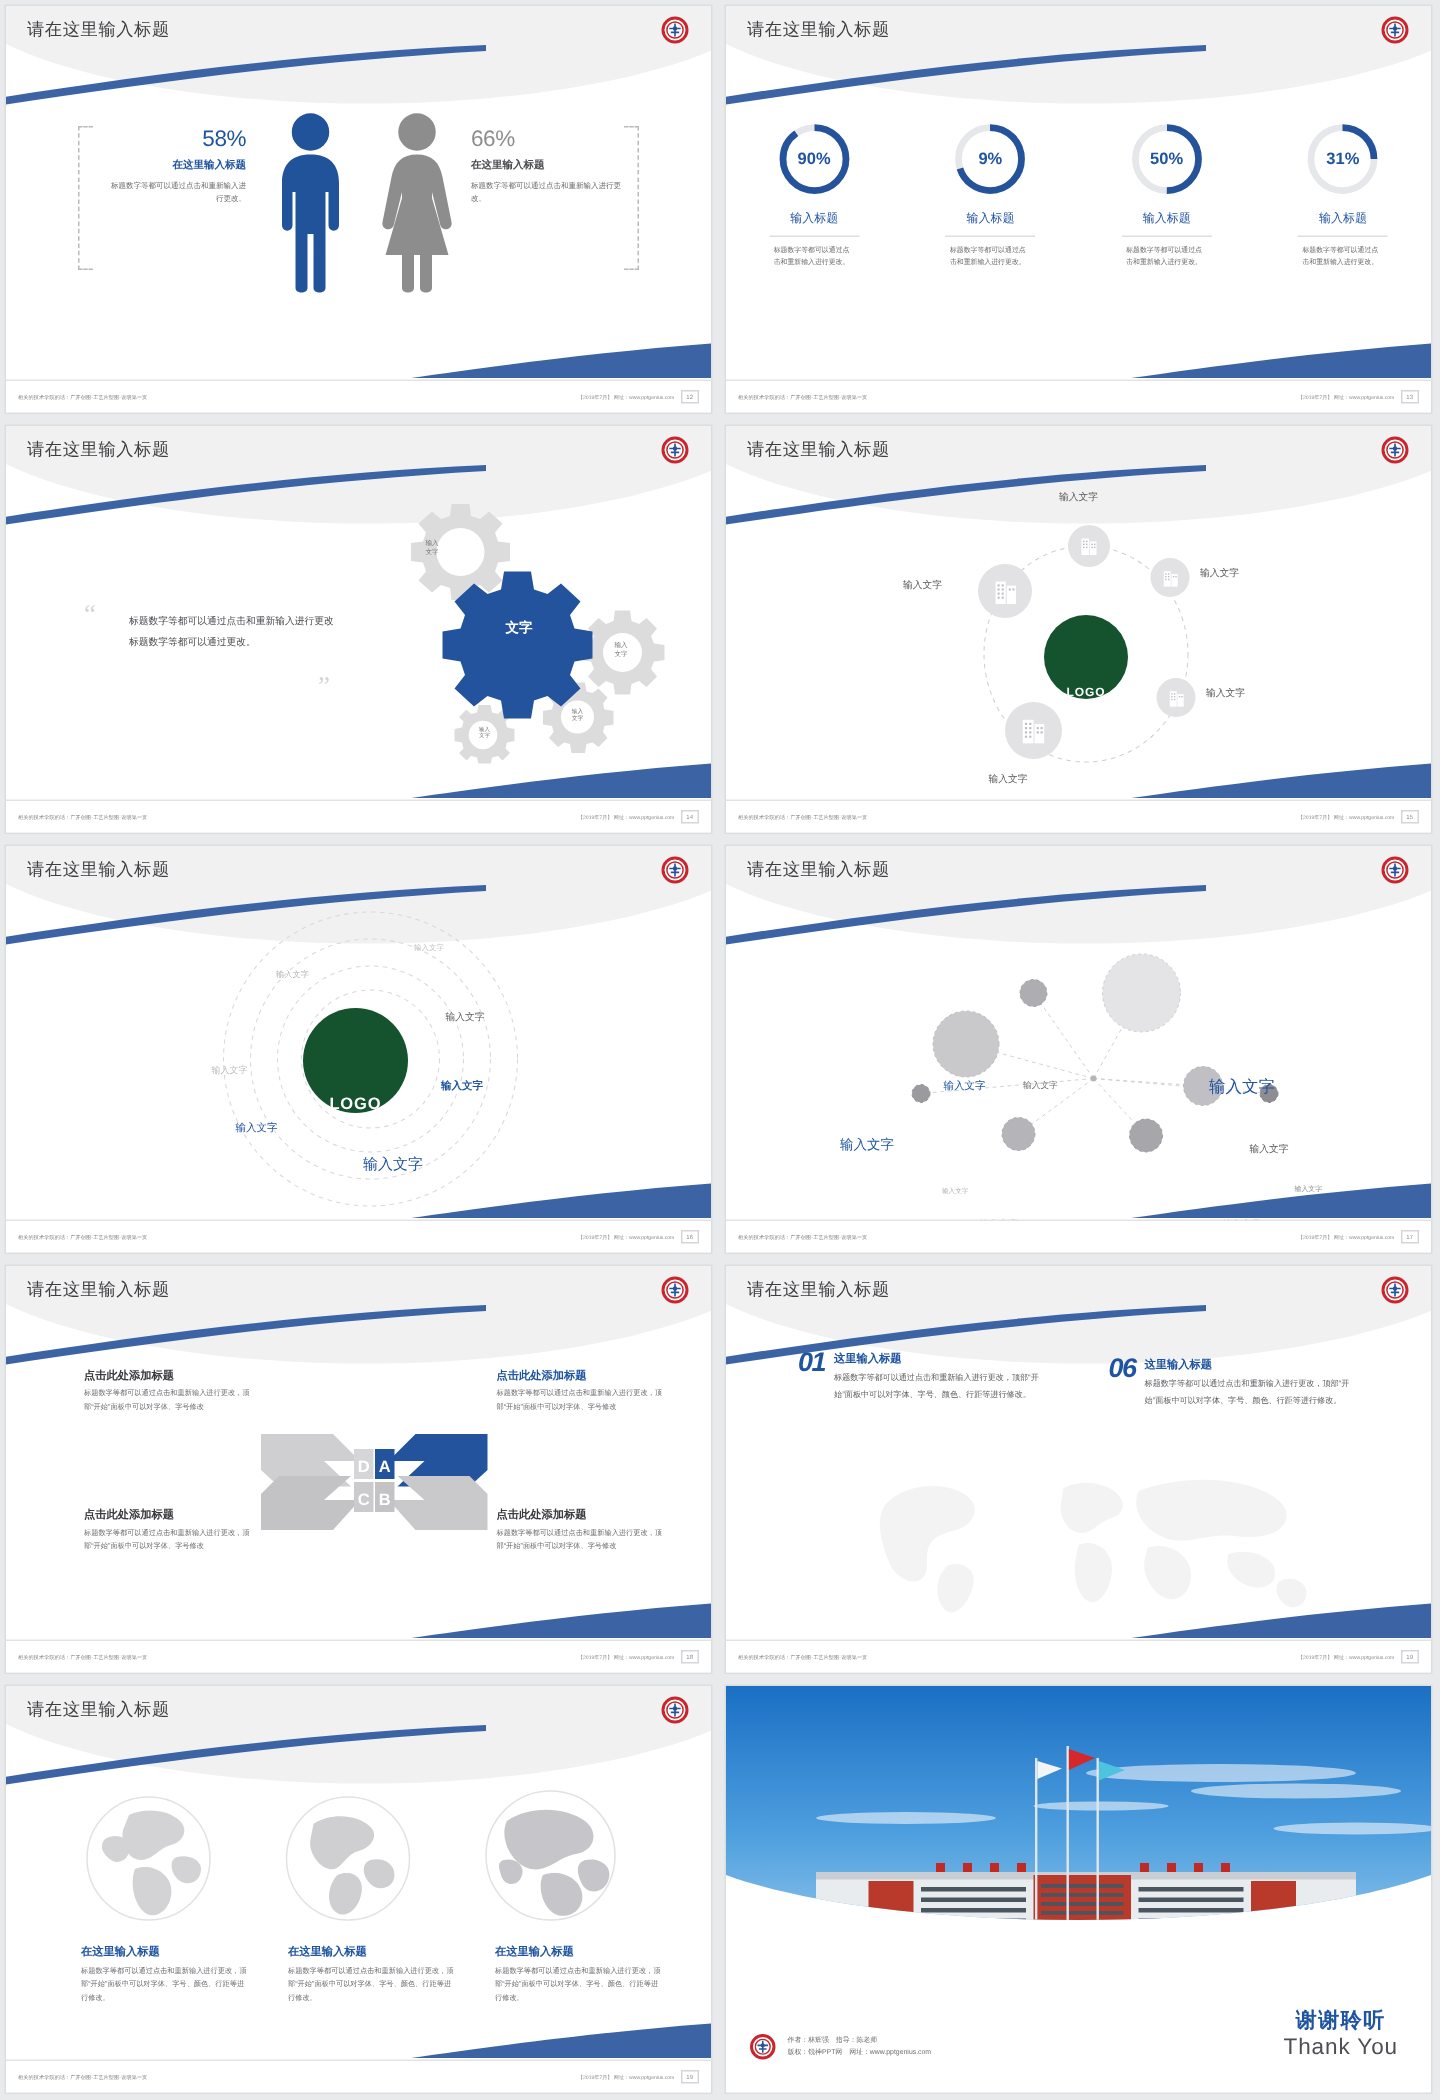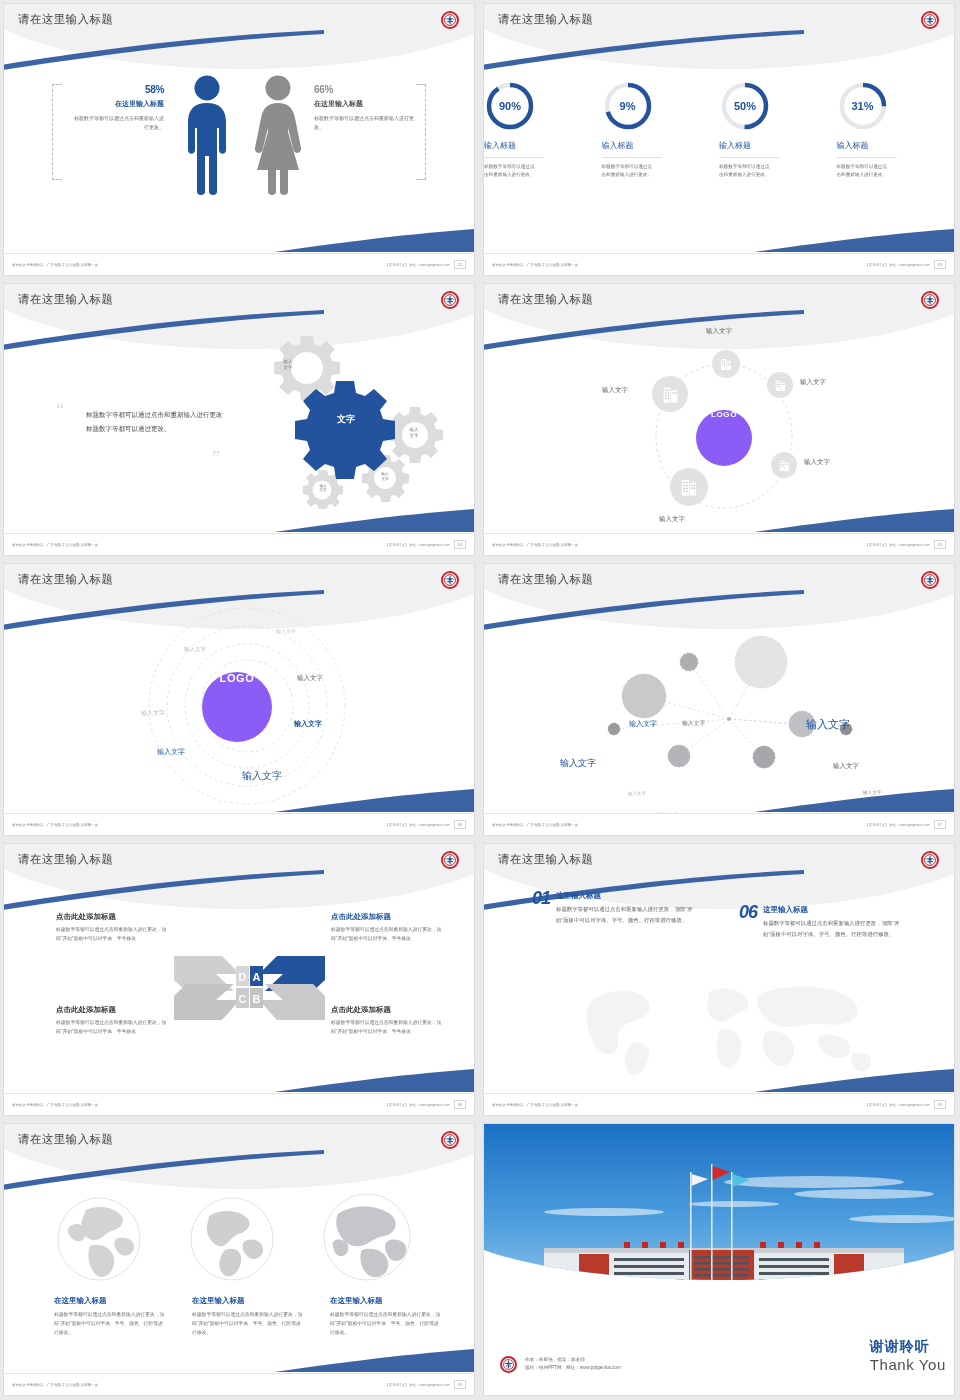--- a/index.html
+++ b/index.html
@@ -66,42 +66,42 @@
     font-size: 4px; color:#8c8c92; border:1px solid #d6d6da;
     padding: 1px 3px; min-width:11px; text-align:center;
   }
   .bot-swoosh { position:absolute; right:0; bottom:22px; width:200px; height:26px; overflow:hidden;}
   
   .blue { color:#1f54a0; }
   .gray { color:#8d8d8d; }
   
   .s1-wrap { position:absolute; left:0; top:58px; width:470px; height:150px; }
   .s1-bracket { position:absolute; border:1px dashed #b9b9bf; }
-  .s1-num { font-size:10px; font-weight:bold; letter-spacing:-.3px; }
+  .s1-num { font-size:15px; font-weight:normal; letter-spacing:-.3px; }
   .s1-sub { font-size:7px; font-weight:bold; margin-top:4px; }
   .s1-desc { font-size:5px; line-height:1.7; color:#6b6b70; margin-top:5px; }
   
   .s2-row { position:absolute; left:0; top:76px; width:470px; display:flex; }
-  .s2-col { flex:1; display:flex; flex-direction:column; align-items:flex-start; }
+  .s2-col { flex:1; display:flex; flex-direction:column; align-items:center; }
   .s2-ring { width:52px; height:52px; position:relative; }
   .s2-val { position:absolute; inset:0; display:flex; align-items:center; justify-content:center;
             font-size:11px; font-weight:bold; color:#1f54a0; }
   .s2-lbl { margin-top:8px; font-size:8px; font-weight:normal; color:#1f54a0; }
   .s2-rule { width:60px; height:1px; background:#dedee2; margin:6px 0 5px; }
   .s2-txt { font-size:4.6px; line-height:1.75; color:#6b6b70; width:54px; text-align:left; }
   
   .quote-mark { font-size:18px; color:#d5d5d9; font-family:"Liberation Serif",serif; line-height:.8;}
   .s3-text { font-size:6.5px; line-height:2.1; color:#4a4a50; }
   .gear-label { font-size:4.4px; line-height:1.25; color:#6f6f75; text-align:center; }
   .gear-label.white { color:#fff; font-size:9px; font-weight:bold; line-height:1; }
   
   .node-lbl { font-size:6.5px; color:#58585e; position:absolute; white-space:nowrap; }
   .hub {
-    border-radius:50%; background:#8b5cf6; color:#fff; display:flex;
-    align-items:flex-start; justify-content:center; font-size:8px; font-weight:bold; letter-spacing:.6px;
+    border-radius:50%; background:#14532d; color:#fff; display:flex;
+    align-items:flex-end; justify-content:center; font-size:8px; font-weight:bold; letter-spacing:.6px;
   }
   .icon-circ {
     border-radius:50%; background:#e2e2e4; display:flex; align-items:center; justify-content:center;
   }
   
   .q-title { font-size:7.5px; font-weight:bold; color:#3a3a40; }
   .q-title.b { color:#1f54a0; }
   .q-body { font-size:4.8px; line-height:1.85; color:#6b6b70; margin-top:4px; }
   
   .bignum { font-size:18px; font-style:italic; font-weight:bold; color:#1f54a0; letter-spacing:-1px; }
@@ -683,21 +683,21 @@
           <path d="M62 70 C72 66 82 72 80 82 C78 92 70 104 62 100 C56 96 54 84 58 76 Z"></path>
           <path d="M140 18 C152 12 168 14 176 22 C182 28 180 36 172 38 C164 40 160 48 152 48 C144 48 138 40 138 30 Z"></path>
           <path d="M150 56 C160 52 170 58 172 68 C174 80 166 96 158 94 C150 92 146 78 148 66 Z"></path>
           <path d="M190 20 C210 12 240 10 262 16 C280 21 292 30 288 40 C284 50 268 52 254 50 C236 48 224 56 210 52 C196 48 184 34 190 20 Z"></path>
           <path d="M196 58 C208 54 220 60 224 70 C228 82 220 94 210 92 C200 90 192 76 194 66 Z"></path>
           <path d="M250 62 C262 58 276 62 280 70 C284 80 276 86 266 84 C256 82 246 72 250 62 Z"></path>
           <path d="M284 80 C292 76 302 80 302 88 C302 96 294 100 288 96 C282 92 280 84 284 80 Z"></path>
         </g>
       </svg>
 
-      <div style="position:absolute; left:48px; top:44px; display:flex; gap:6px;">
+      <div style="position:absolute; left:48px; top:54px; display:flex; gap:6px;">
         <div class="bignum">01</div>
         <div style="width:148px; padding-top:3px;">
           <div class="n-title">这里输入标题</div>
           <div class="n-body">标题数字等都可以通过点击和重新输入进行更改，顶部“开始”面板中可以对字体、字号、颜色、行距等进行修改。</div>
         </div>
       </div>
       <div style="position:absolute; left:255px; top:58px; display:flex; gap:6px;">
         <div class="bignum">06</div>
         <div style="width:148px; padding-top:3px;">
           <div class="n-title">这里输入标题</div>
@@ -876,20 +876,20 @@
               <path d="M6 1.6 L6 10.4 M2.2 5 L9.8 5 M3.2 7.6 L8.8 7.6" stroke="#24539c" stroke-width="1.1" fill="none"></path>
               <circle cx="6" cy="5" r="1.5" fill="#24539c"></circle>
             </svg>
         </div>
         <div>
           <div class="cred">作者：林辉强　指导：陈老师</div>
           <div class="cred">版权：锐神PPT网　网址：www.pptgenius.com</div>
         </div>
       </div>
 
-      <div style="position:absolute; right:8px; bottom:22px; ">
+      <div style="position:absolute; right:22px; bottom:22px; text-align:center;">
         <div class="thanks-cn">谢谢聆听</div>
         <div class="thanks-en">Thank You</div>
       </div>
     </div>
   </div>
 
 </div>
 
 </body></html>

